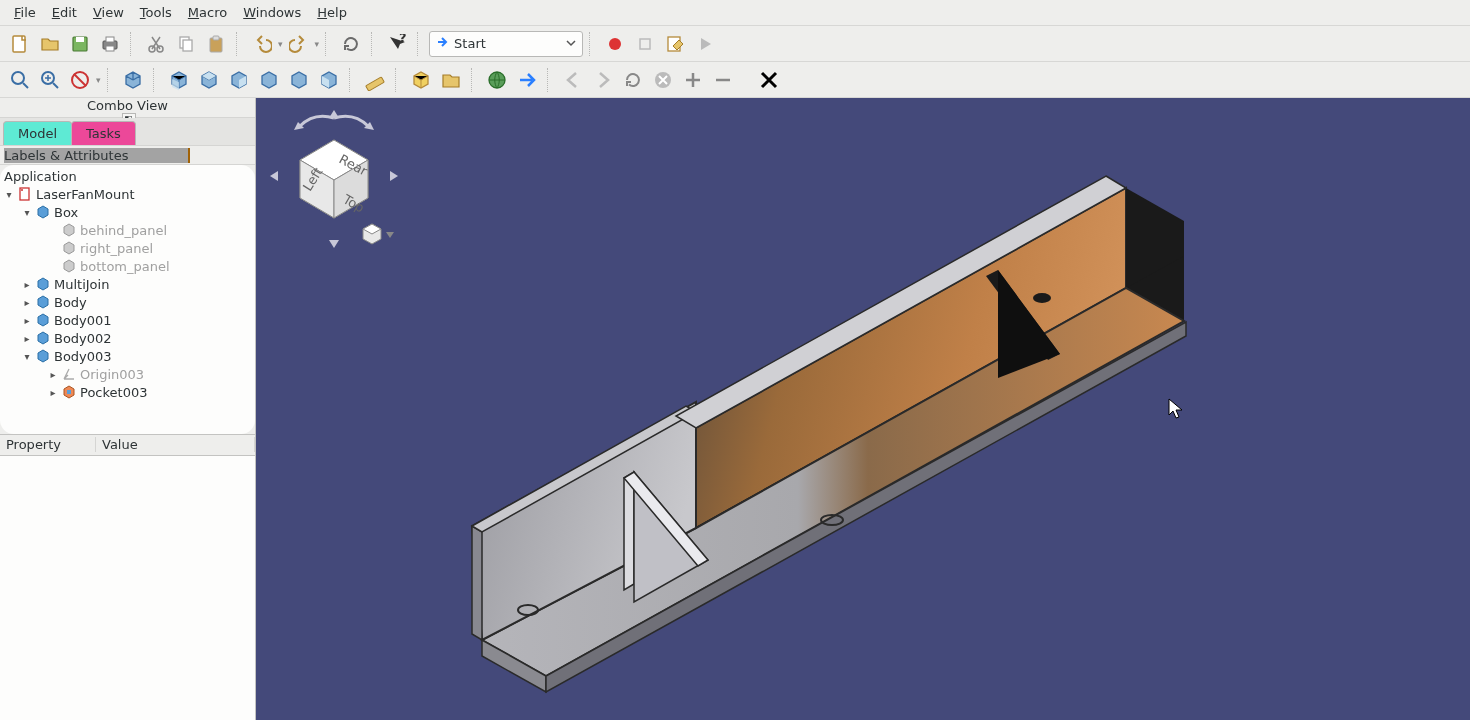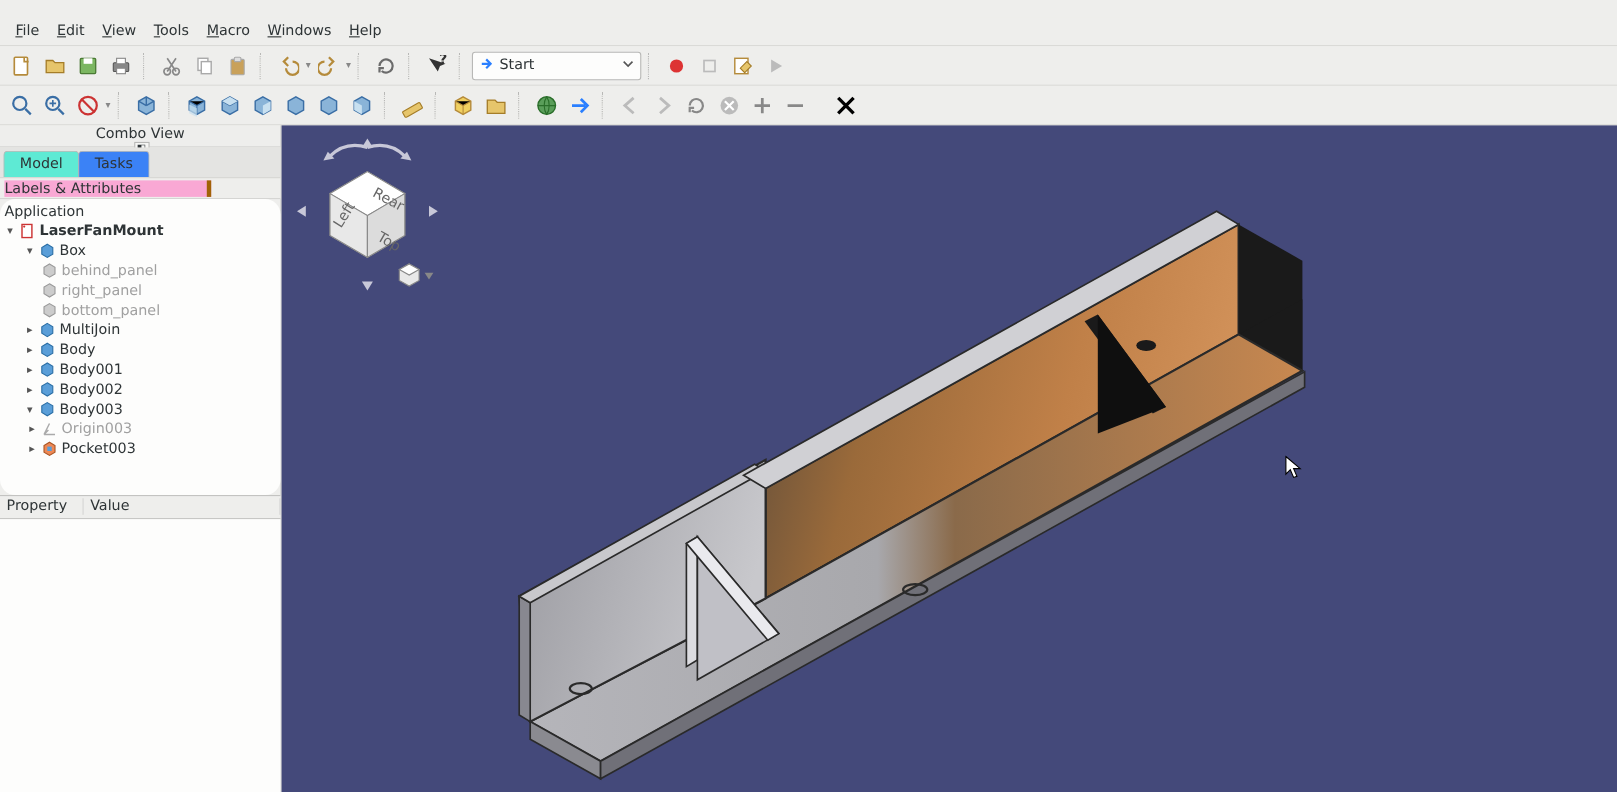--- a/index.html
+++ b/index.html
@@ -1,48 +1,48 @@
 <!DOCTYPE html>
 <html><head>
 <meta charset="utf-8">
 <style>
 * { box-sizing: border-box; margin: 0; padding: 0; font-family: "DejaVu Sans", "Liberation Sans", Arial, sans-serif; font-size: 13px; }
 html, body { width: 1470px; height: 720px; overflow: hidden; background: #eeeeec; color: #2e3436; }
-.menubar { height: 26px; background: #eeeeec; display: flex; align-items: center; padding: 0 6px; border-bottom: 1px solid #d7d7d5; margin-top: 16px; }
+.menubar { height: 26px; background: #eeeeec; display: flex; align-items: center; padding: 0 6px; border-bottom: 1px solid #d7d7d5; }
 .menubar .menu-item { padding: 2px 8px; cursor: default; }
 .menubar .menu-item u { text-decoration: underline; }
 .toolbar { height: 36px; background: #eeeeec; display: flex; align-items: center; padding: 2px 6px; border-bottom: 1px solid #d7d7d5; gap: 2px; }
 .toolbar .sep { width: 6px; height: 24px; border-left: 1px dotted #b8b8b6; margin: 0 4px; }
 .tool-btn { width: 28px; height: 28px; display: flex; align-items: center; justify-content: center; border-radius: 3px; cursor: default; }
 .tool-btn svg { width: 20px; height: 20px; }
 .workbench-select { display: flex; align-items: center; border: 1px solid #b8b8b6; background: #fdfdfc; height: 26px; width: 154px; border-radius: 3px; padding: 0 6px; gap: 4px; }
 .workbench-select .arrow-icon { color: #2a7fff; }
 .workbench-select .chev { margin-left: auto; }
 .main { display: flex; height: calc(720px - 26px - 36px - 36px); }
 .toolbar2 .tool-btn svg { width: 22px; height: 22px; }
 .combo { width: 256px; background: #eeeeec; border-right: 1px solid #c3c3c1; display: flex; flex-direction: column; }
 .combo-titlebar { height: 20px; display: flex; align-items: center; padding: 0 4px; font-size: 12px; border-bottom: 1px solid #d5d5d3; flex-direction: column; }
 .combo-titlebar .title { flex: 1; }
 .combo-titlebar .winbtn { width: 14px; height: 14px; border: 1px solid #b8b8b6; margin-left: 2px; background: #f6f6f4; font-size: 9px; display: flex; align-items: center; justify-content: center; }
 .tabs { display: flex; background: #e4e4e2; padding-top: 3px; gap: 0; padding-left: 3px; }
-.tab { padding: 4px 14px; background: #3b82f6; border: 1px solid #b8b8b6; border-bottom: none; border-radius: 4px 4px 0 0; margin-right: -1px; }
+.tab { padding: 4px 14px; background: #ec4899; border: 1px solid #b8b8b6; border-bottom: none; border-radius: 4px 4px 0 0; margin-right: -1px; }
 .tab.active { background: #5eead4; }
 .labels-header { background: #eeeeec; height: 20px; display: flex; align-items: center; padding: 0 4px; border-bottom: 1px solid #d5d5d3; border-top: 1px solid #d5d5d3; }
-.labels-header span { background: #f9a8d4; border-right: 4px solid #a16207; padding-right: 60px; }
+.labels-header span { background: #a3a3a3; border-right: 2px solid #a16207; padding-right: 60px; }
 .tree { flex: 1; background: #fdfdfc; overflow: auto; padding: 2px 0; font-size: 13px; border-radius: 14px; }
 .tree-row { display: flex; align-items: center; height: 18px; padding: 0 4px; gap: 4px; white-space: nowrap; }
 .tree-row.dim { color: #a0a0a0; }
 .tree-row .exp { width: 10px; text-align: center; font-size: 10px; color: #555; }
 .tree-row .exp.none { visibility: hidden; }
 .tree-row .ico { width: 14px; height: 14px; display: inline-flex; align-items: center; justify-content: center; }
 .tree-row .ico svg { width: 14px; height: 14px; }
 .indent-1 { padding-left: 4px; }
 .indent-2 { padding-left: 22px; }
-.indent-3 { padding-left: 24px; }
-.bold { font-weight: bold; }
+.indent-3 { padding-left: 48px; }
+.bold { font-weight: normal; }
 .prop-header { display: flex; background: #eeeeec; border-top: 1px solid #c3c3c1; border-bottom: 1px solid #c3c3c1; height: 22px; align-items: center; }
 .prop-header .col { padding: 0 6px; border-right: 1px solid #d5d5d3; }
 .prop-body { flex: 1; background: #fdfdfc; min-height: 150px; }
 .viewport { flex: 1; background: #44497a; position: relative; }
 .navcube { position: absolute; top: 8px; left: 8px; width: 140px; height: 150px; }
 .cursor { position: absolute; top: 300px; left: 912px; pointer-events: none; }
 </style>
 </head>
 <body>
 
@@ -427,21 +427,21 @@
         <span class="ico">
             <svg viewBox="0 0 14 14">
               <path d="M7 1l5 3v6l-5 3-5-3V4z" fill="#e85" stroke="#a52"></path>
               <rect x="5" y="5" width="4" height="4" fill="#5a9ed8"></rect>
             </svg>
           </span>
         <span>Pocket003</span>
       </div>
     </div>
     <div class="prop-header">
-      <div class="col" style="width:76px">Property</div>
+      <div class="col" style="width:96px">Property</div>
       <div class="col" style="flex:1">Value</div>
     </div>
     <div class="prop-body"></div>
   </div>
 
   <div class="viewport">
 
     <svg class="navcube" viewBox="0 0 140 150">
       <path d="M70 12 Q50 6 36 20" stroke="#c8c8d8" stroke-width="3" fill="none"></path>
       <path d="M70 12 Q90 6 104 20" stroke="#c8c8d8" stroke-width="3" fill="none"></path>

